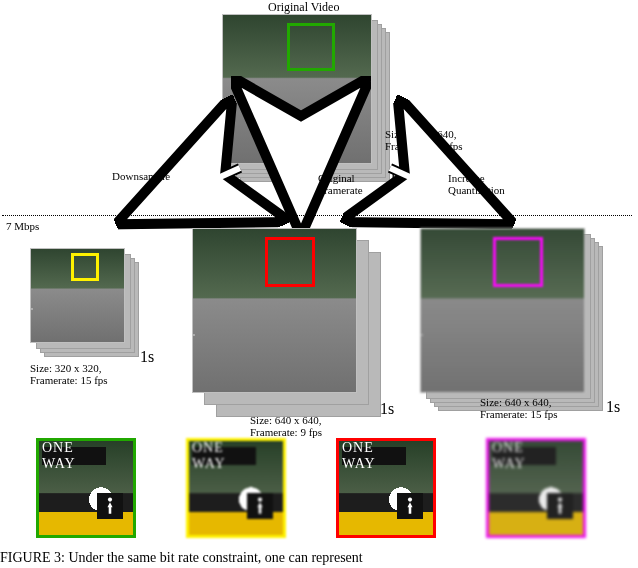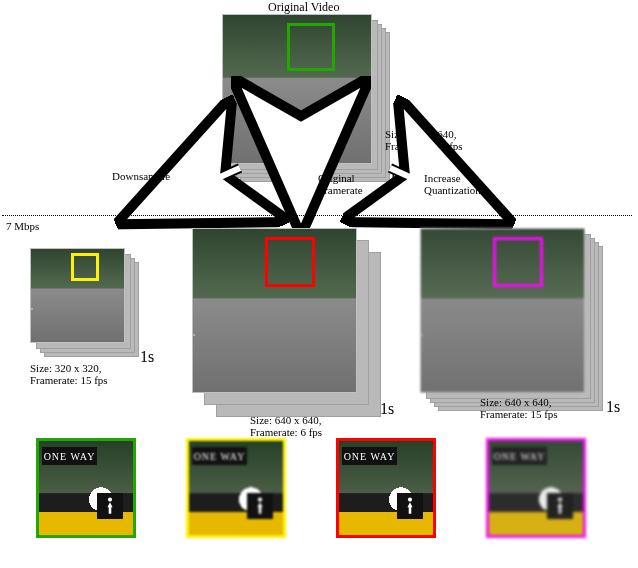--- a/index.html
+++ b/index.html
@@ -68,23 +68,23 @@
     position:absolute;
     width:100px; height:100px;
     border-width:3px; border-style:solid;
     background:
       radial-gradient(circle at 66% 62%, #fefefe 0 12px, transparent 12px),
       linear-gradient(180deg,#274028 0%, #4b5e46 55%, #1d1d1d 56% 76%, #e6b800 76% 100%);
   }
   .crop.blur { filter: blur(0.3px); }
   .signplate {
     position:absolute;
-    width:55px; height:18px;
+    width:64px; height:18px;
     background:#111; color:#fff;
-    font-size:10px; letter-spacing:1px;
+    font-size:14px; letter-spacing:1px;
     display:flex; align-items:center; justify-content:center;
   }
   .ped {
     position:absolute; width:26px; height:26px; background:#111;
     display:flex; align-items:center; justify-content:center;
   }
   .ped svg { width:14px; height:18px; fill:#fff; }
 
   .caption {
     position:absolute;
@@ -145,21 +145,21 @@
     <svg width="130" height="70">
       <defs>
           <marker id="ah3" markerWidth="16" markerHeight="14" refX="14" refY="7" orient="auto">
             <path d="M0,0 L16,7 L0,14 L4,7 Z" fill="#fff" stroke="#000"></path>
           </marker>
         </defs>
       <line x1="10" y1="8" x2="116" y2="56" stroke="#000" stroke-width="10" marker-end="url(#ah3)"></line>
       <line x1="10" y1="8" x2="116" y2="56" stroke="#fff" stroke-width="6"></line>
     </svg>
   </div>
-  <div class="label" style="left:424px; top:172px;">Increase
+  <div class="label" style="left:448px; top:172px;">Increase
 Quantization</div>
 
   <div class="dots" style="left:2px; top:215px; width:630px;"></div>
   <div class="label" style="left:6px; top:220px;">7 Mbps</div>
 
   <div class="stack" style="left:30px; top:248px; width:95px; height:95px;">
     <div class="shadow" style="left:14px; top:14px;"></div>
     <div class="shadow" style="left:10px; top:10px;"></div>
     <div class="shadow" style="left:6px; top:6px;"></div>
     <div class="tile" style="left:0;top:0;width:95px;height:95px;">
@@ -174,21 +174,21 @@
   <div class="stack" style="left:192px; top:228px; width:165px; height:165px;">
     <div class="shadow" style="left:24px; top:24px;"></div>
     <div class="shadow" style="left:12px; top:12px;"></div>
     <div class="tile" style="left:0;top:0;width:165px;height:165px;">
       <div class="scene"></div>
       <div class="bbox c-red" style="left:72px; top:8px; width:50px; height:50px;"></div>
     </div>
   </div>
   <div class="axis" style="left:380px; top:400px;">1s</div>
   <div class="label" style="left:250px; top:414px;">Size: 640 x 640,</div>
-  <div class="label" style="left:250px; top:426px;">Framerate: 6 fps</div>
+  <div class="label" style="left:250px; top:426px;">Framerate: 9 fps</div>
 
   <div class="stack" style="left:420px; top:228px; width:165px; height:165px;">
     <div class="shadow" style="left:18px; top:18px;"></div>
     <div class="shadow" style="left:14px; top:14px;"></div>
     <div class="shadow" style="left:10px; top:10px;"></div>
     <div class="shadow" style="left:6px; top:6px;"></div>
     <div class="tile" style="left:0;top:0;width:165px;height:165px; filter:blur(.8px) contrast(.92);">
       <div class="scene"></div>
       <div class="bbox c-magenta" style="left:72px; top:8px; width:50px; height:50px;"></div>
     </div>
@@ -227,14 +227,15 @@
   <div class="crop c-magenta" style="left:486px; top:438px; filter:blur(1.6px) contrast(.85);">
     <div class="signplate" style="left:3px; top:6px;">ONE WAY</div>
     <div class="ped" style="left:58px; top:52px;">
       <svg viewBox="0 0 10 14">
           <circle cx="5" cy="2" r="1.6"></circle>
           <path d="M5 4 L7 8 L6 8 L6 13 L4 13 L4 8 L3 8 Z"></path>
         </svg>
     </div>
   </div>
 
+  <div class="caption" style="top:550px; left:0;">FIGURE 3: Under the same bit rate constraint, one can represent</div>
 
 </div>
 
 </body></html>

